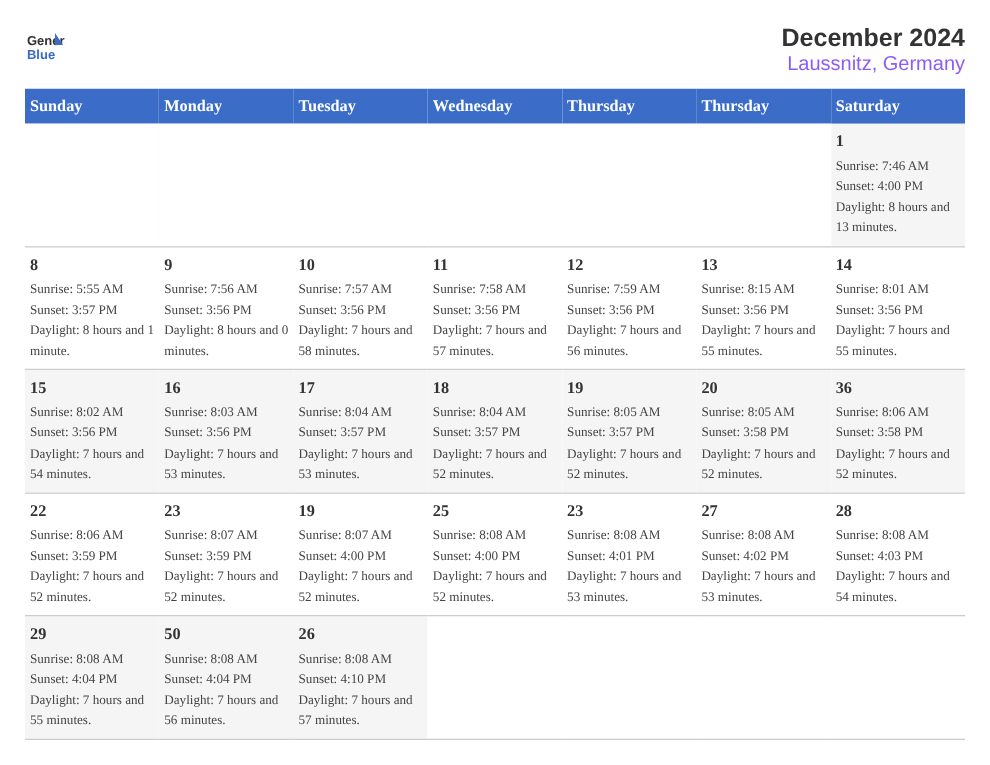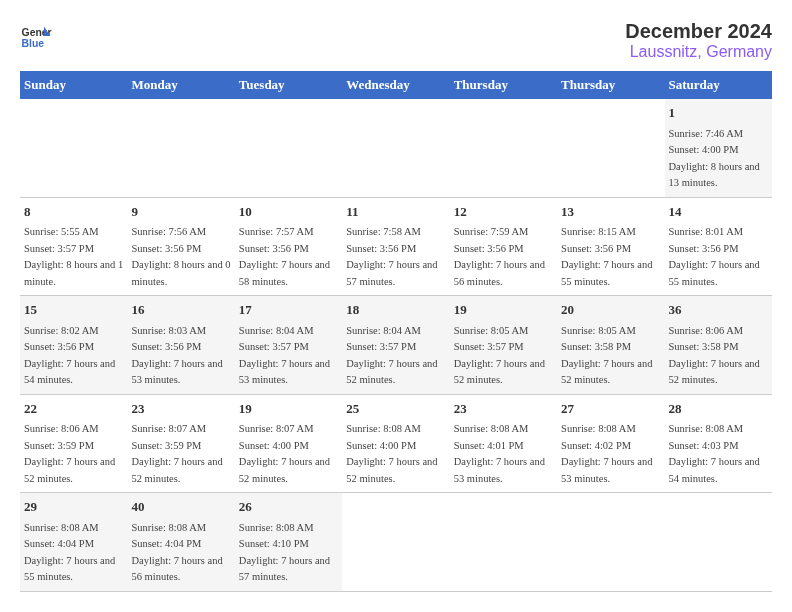--- a/index.html
+++ b/index.html
@@ -144,21 +144,21 @@
         <td><span class="day-num">22</span><span class="day-info">Sunrise: 8:06 AM</span><br><span class="day-info">Sunset: 3:59 PM</span><br><span class="day-info">Daylight: 7 hours and 52 minutes.</span></td>
         <td><span class="day-num">23</span><span class="day-info">Sunrise: 8:07 AM</span><br><span class="day-info">Sunset: 3:59 PM</span><br><span class="day-info">Daylight: 7 hours and 52 minutes.</span></td>
         <td><span class="day-num">19</span><span class="day-info">Sunrise: 8:07 AM</span><br><span class="day-info">Sunset: 4:00 PM</span><br><span class="day-info">Daylight: 7 hours and 52 minutes.</span></td>
         <td><span class="day-num">25</span><span class="day-info">Sunrise: 8:08 AM</span><br><span class="day-info">Sunset: 4:00 PM</span><br><span class="day-info">Daylight: 7 hours and 52 minutes.</span></td>
         <td><span class="day-num">23</span><span class="day-info">Sunrise: 8:08 AM</span><br><span class="day-info">Sunset: 4:01 PM</span><br><span class="day-info">Daylight: 7 hours and 53 minutes.</span></td>
         <td><span class="day-num">27</span><span class="day-info">Sunrise: 8:08 AM</span><br><span class="day-info">Sunset: 4:02 PM</span><br><span class="day-info">Daylight: 7 hours and 53 minutes.</span></td>
         <td><span class="day-num">28</span><span class="day-info">Sunrise: 8:08 AM</span><br><span class="day-info">Sunset: 4:03 PM</span><br><span class="day-info">Daylight: 7 hours and 54 minutes.</span></td>
       </tr>
       <tr>
         <td><span class="day-num">29</span><span class="day-info">Sunrise: 8:08 AM</span><br><span class="day-info">Sunset: 4:04 PM</span><br><span class="day-info">Daylight: 7 hours and 55 minutes.</span></td>
-        <td><span class="day-num">40</span><span class="day-info">Sunrise: 8:08 AM</span><br><span class="day-info">Sunset: 4:04 PM</span><br><span class="day-info">Daylight: 7 hours and 56 minutes.</span></td>
+        <td><span class="day-num">50</span><span class="day-info">Sunrise: 8:08 AM</span><br><span class="day-info">Sunset: 4:04 PM</span><br><span class="day-info">Daylight: 7 hours and 56 minutes.</span></td>
         <td><span class="day-num">26</span><span class="day-info">Sunrise: 8:08 AM</span><br><span class="day-info">Sunset: 4:10 PM</span><br><span class="day-info">Daylight: 7 hours and 57 minutes.</span></td>
         <td class="empty-cell"></td>
         <td class="empty-cell"></td>
         <td class="empty-cell"></td>
         <td class="empty-cell"></td>
       </tr>
     </tbody>
 </table>
 
 </body></html>

